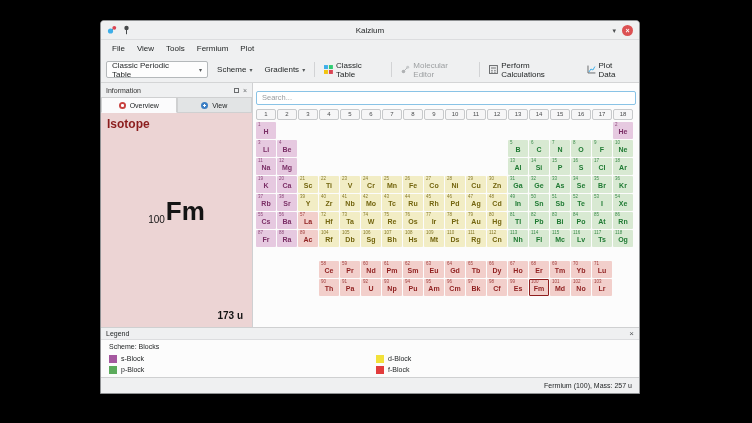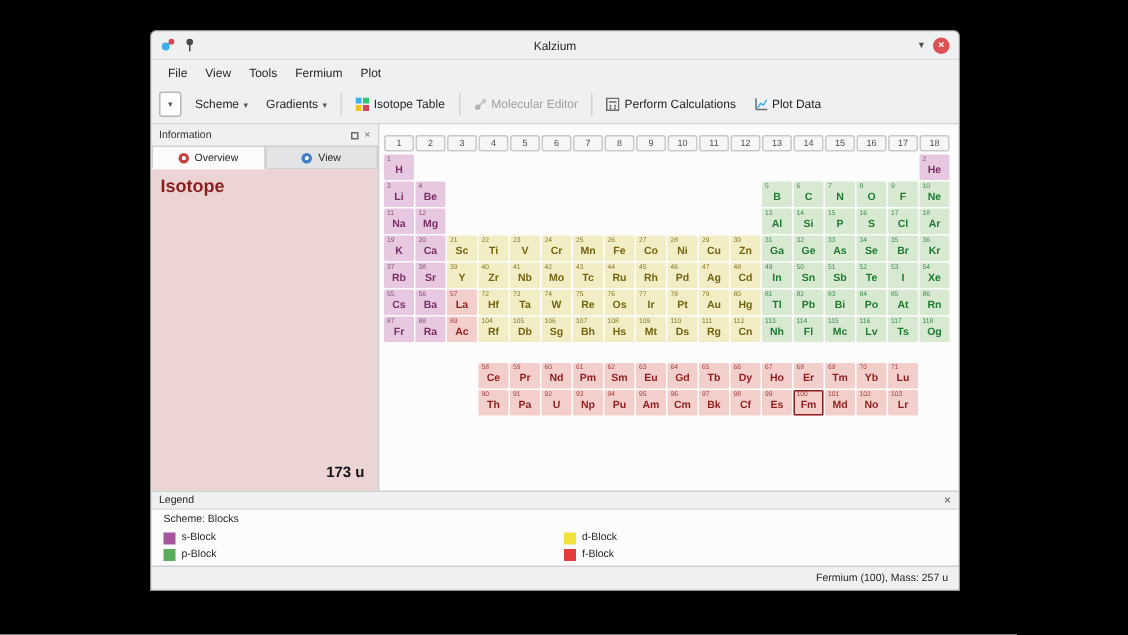--- a/index.html
+++ b/index.html
@@ -22,21 +22,21 @@
 
   
   .menubar { height:17px; background:#eff0f1; display:flex; align-items:center; padding:0 5px; flex:none; }
   .menu-item { font-size:8px; color:#232627; padding:2px 6px; }
 
   
   .toolbar { height:26px; background:#eff0f1; border-bottom:1px solid #d4d5d6;
     display:flex; align-items:center; padding:0 5px; gap:6px; flex:none; }
   .combo { background:#fdfdfd; border:1px solid #b4b8ba; border-radius:2px; font-size:8px; color:#232627;
     padding:2px 5px; display:flex; gap:10px; align-items:center; height:17px; }
-  .toolbtn { font-size:8px; display:flex; align-items:flex-end; gap:3px; padding:2px 3px; color:#232627; }
+  .toolbtn { font-size:8px; display:flex; align-items:center; gap:3px; padding:2px 3px; color:#232627; }
   .toolbtn.disabled { color:#9da0a2; }
   .caret { font-size:6px; color:#55585a; line-height:1; }
   .sep { width:1px; height:15px; background:#d2d3d5; }
   .ticon { display:block; }
 
   
   .content { flex:1; display:flex; min-height:0; }
   .sidebar { width:152px; border-right:1px solid #cfd0d2; display:flex; flex-direction:column; background:#eff0f1; flex:none; }
   .dock-header { height:14px; font-size:7px; color:#333; display:flex; align-items:center; padding:0 5px; flex:none; }
   .dock-btns { margin-left:auto; display:flex; gap:4px; align-items:center; color:#6a6c6e; font-size:7px; }
@@ -110,39 +110,40 @@
   <div class="menubar">
       <div class="menu-item">File</div>
       <div class="menu-item">View</div>
       <div class="menu-item">Tools</div>
       <div class="menu-item">Fermium</div>
       <div class="menu-item">Plot</div>
     </div>
 
   <div class="toolbar">
     <div class="combo">
+      <span>Classic Periodic Table</span>
       <span class="caret">▾</span>
     </div>
     <div class="toolbtn">
       <span>Scheme</span>
       <span class="caret">▾</span>
     </div>
     <div class="toolbtn">
       <span>Gradients</span>
       <span class="caret">▾</span>
     </div>
     <div class="sep"></div>
     <div class="toolbtn">
       <svg class="ticon" width="9" height="9" viewBox="0 0 9 9">
         <rect x="0" y="0" width="4" height="4" fill="#3daee9"></rect>
         <rect x="5" y="0" width="4" height="4" fill="#2ecc71"></rect>
         <rect x="0" y="5" width="4" height="4" fill="#f1c40f"></rect>
         <rect x="5" y="5" width="4" height="4" fill="#da4453"></rect>
       </svg>
-      <span>Isotope Table</span>
+      <span>Classic Table</span>
     </div>
     <div class="sep"></div>
     <div class="toolbtn disabled">
       <svg class="ticon" width="9" height="9" viewBox="0 0 9 9">
         <line x1="2.5" y1="6.5" x2="6.5" y2="2.5" stroke="#b0b2b4" stroke-width="1"></line>
         <circle cx="2.5" cy="6.5" r="1.8" fill="#b0b2b4"></circle>
         <circle cx="6.8" cy="2.3" r="1.5" fill="#c7c9cb"></circle>
       </svg>
       <span>Molecular Editor</span>
     </div>
@@ -183,25 +184,31 @@
           <span class="tab-ico-overview"></span>
           <span>Overview</span>
         </div>
         <div class="side-tab">
           <span class="tab-ico-view"></span>
           <span>View</span>
         </div>
       </div>
       <div class="side-content">
         <div class="elem-name">Isotope</div>
+        <div class="big-symbol">
+          <span class="mass-num">100</span><span>Fm</span>
+        </div>
         <div class="elem-mass">173 u</div>
       </div>
     </div>
 
     <div class="main">
+      <div class="search-row">
+        <input type="text" value="" placeholder="Search..." style="">
+      </div>
       <div class="groups">
           <div class="group-label">1</div>
           <div class="group-label">2</div>
           <div class="group-label">3</div>
           <div class="group-label">4</div>
           <div class="group-label">5</div>
           <div class="group-label">6</div>
           <div class="group-label">7</div>
           <div class="group-label">8</div>
           <div class="group-label">9</div>

